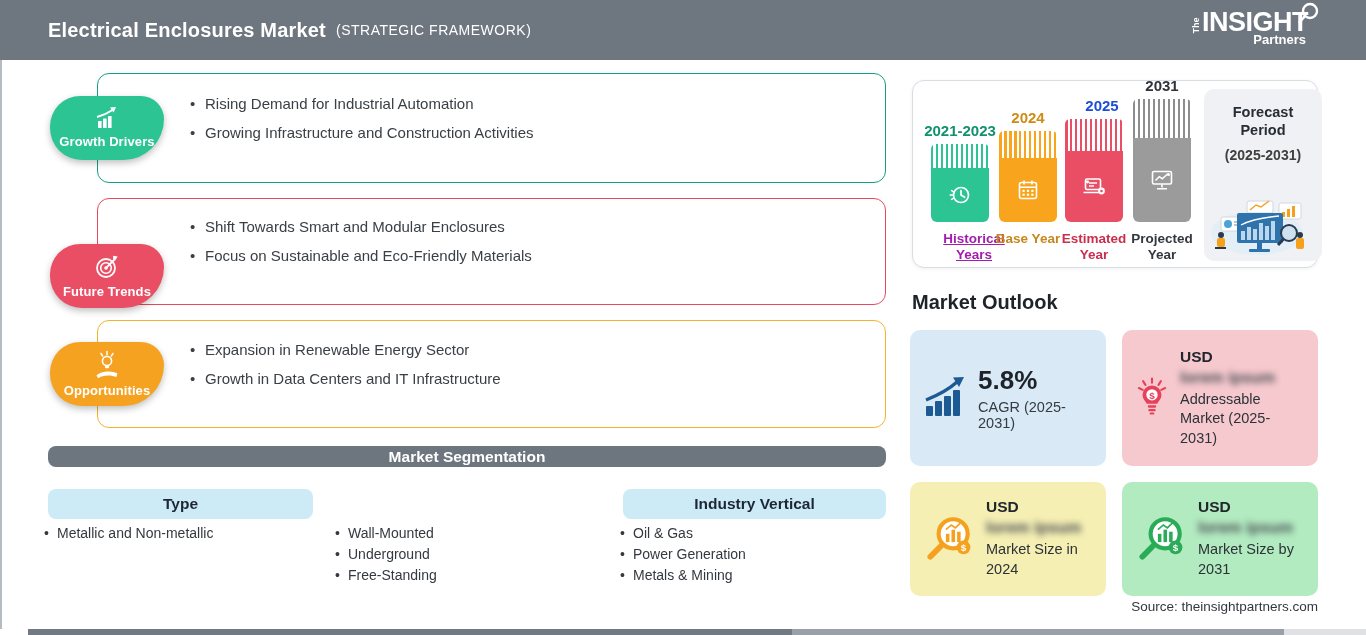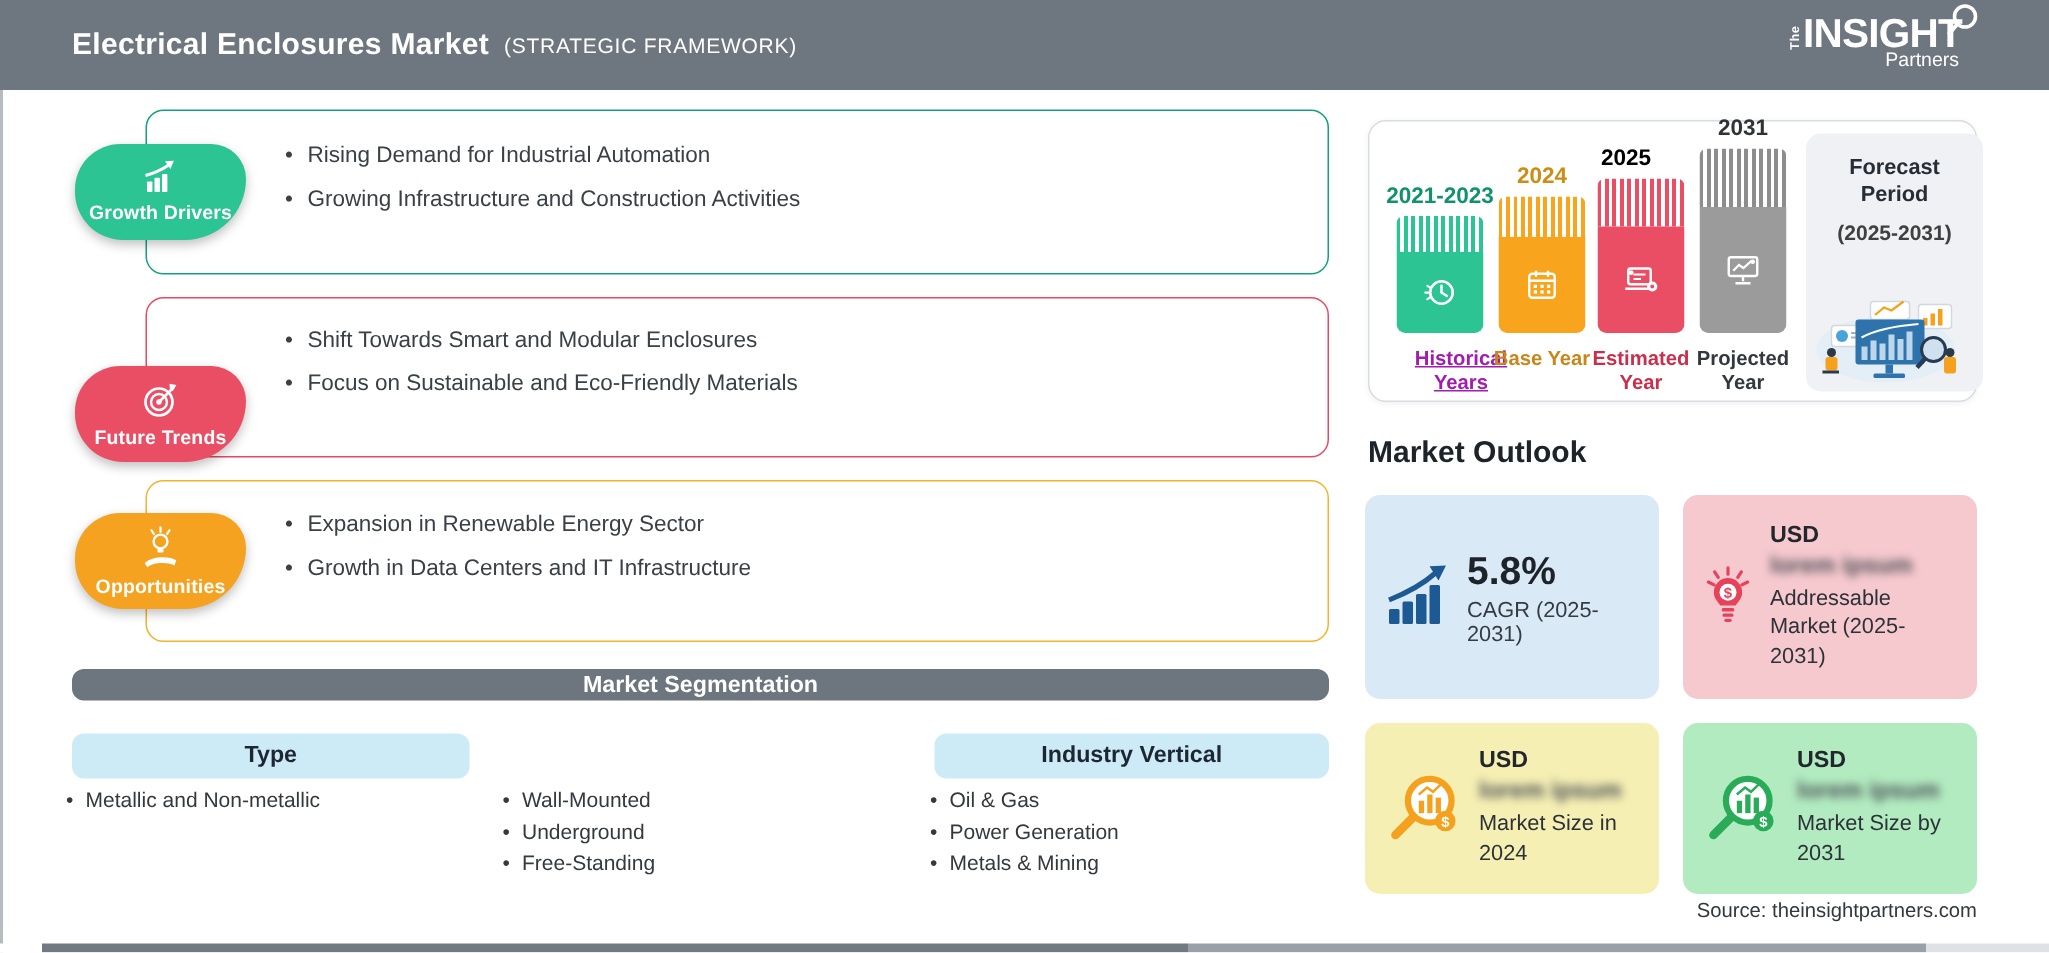--- a/index.html
+++ b/index.html
@@ -12,21 +12,21 @@
             display:flex; align-items:center; padding-left:48px; color:#fff; }
   .title { font-size:20px; font-weight:700; letter-spacing:.2px; }
   .subtitle { font-size:14px; font-weight:500; margin-left:10px; letter-spacing:.5px; }
 
   .logo { position:absolute; right:58px; top:9px; color:#fff; }
   .logo-top { display:flex; align-items:flex-end; position:relative; }
   .logo-the { writing-mode:vertical-rl; transform:rotate(180deg); font-size:8.5px; font-weight:700;
               letter-spacing:.4px; line-height:1; margin-right:1px; margin-bottom:3px; }
   .logo-insight { font-size:27px; font-weight:800; letter-spacing:-.5px; line-height:1; }
   .logo-lens { position:absolute; right:-13px; top:-7px; }
-  .logo-partners { font-size:13px; font-weight:400; text-align:right; margin-top:-4px; padding-right:2px; }
+  .logo-partners { font-size:13px; font-weight:700; text-align:right; margin-top:-4px; padding-right:2px; }
 
   .left-edge { position:absolute; left:0; top:60px; bottom:0; width:2px; background:#b6bbc0; }
   .footer-strip { position:absolute; bottom:0; left:0; right:0; height:6px;
     background:linear-gradient(90deg,#ffffff 0 28px,#717982 28px 58%,#99a0a7 58% 94%,#dfe1e4 94%); }
 
   
   .fw-box { position:absolute; left:97px; width:789px; border-radius:12px; background:#fff; }
   #fw-box-0 { top:73px;  height:110px; border:1.6px solid #13a07e; }
   #fw-box-1 { top:198px; height:107px; border:1.6px solid #e8495f; }
   #fw-box-2 { top:320px; height:108px; border:1.6px solid #f2b42c; }
@@ -191,21 +191,21 @@
   <ul class="seg-list" id="seg-l-2">
     <li>Oil &amp; Gas</li>
     <li>Power Generation</li>
     <li>Metals &amp; Mining</li>
   </ul>
 
   <div class="timeline-card">
 
     <span class="tbar-year" style="left:2px; bottom:128px; color:#11926e;">2021-2023</span>
     <span class="tbar-year" style="left:70px; bottom:141px; color:#cf8c15;">2024</span>
-    <span class="tbar-year" style="left:126px; bottom:153px; color:#000000;">2025</span>
+    <span class="tbar-year" style="left:144px; bottom:153px; color:#1d4ed8;">2025</span>
     <span class="tbar-year" style="left:204px; bottom:173px; color:#2f3338;">2031</span>
 
     <div class="tbar" style="left:18px; height:78px;">
       <div class="stripe-green" style="height:24px;"></div>
       <div class="tbar-solid" style="background:#2bc492;">
         <svg width="26" height="26" viewBox="0 0 26 26">
           <circle cx="14" cy="13" r="7.5" stroke="#fff" stroke-width="1.7" fill="none"></circle>
           <path d="M14 8.5 v4.5 l3.6 2.3" stroke="#fff" stroke-width="1.7" fill="none" stroke-linecap="round"></path>
           <g stroke="#fff" stroke-width="1.5" stroke-linecap="round">
             <line x1="3.2" y1="13" x2="5.6" y2="13"></line>

